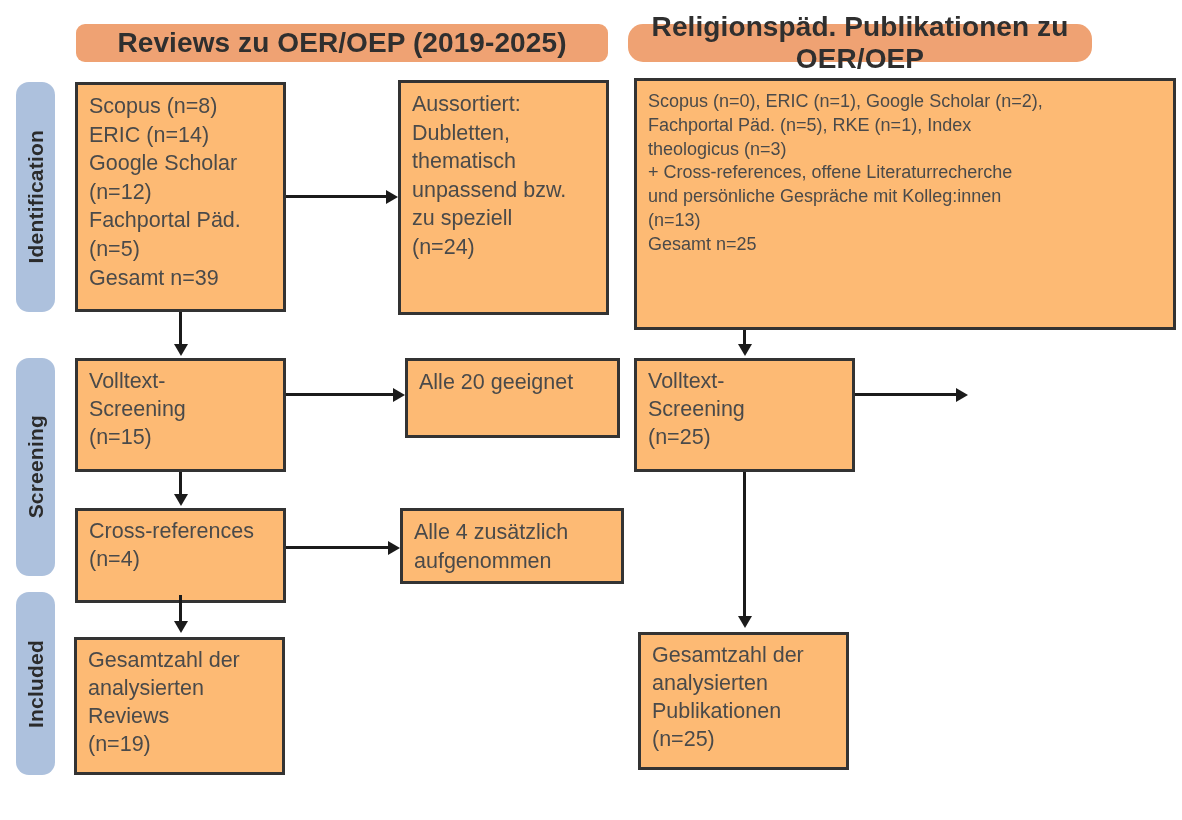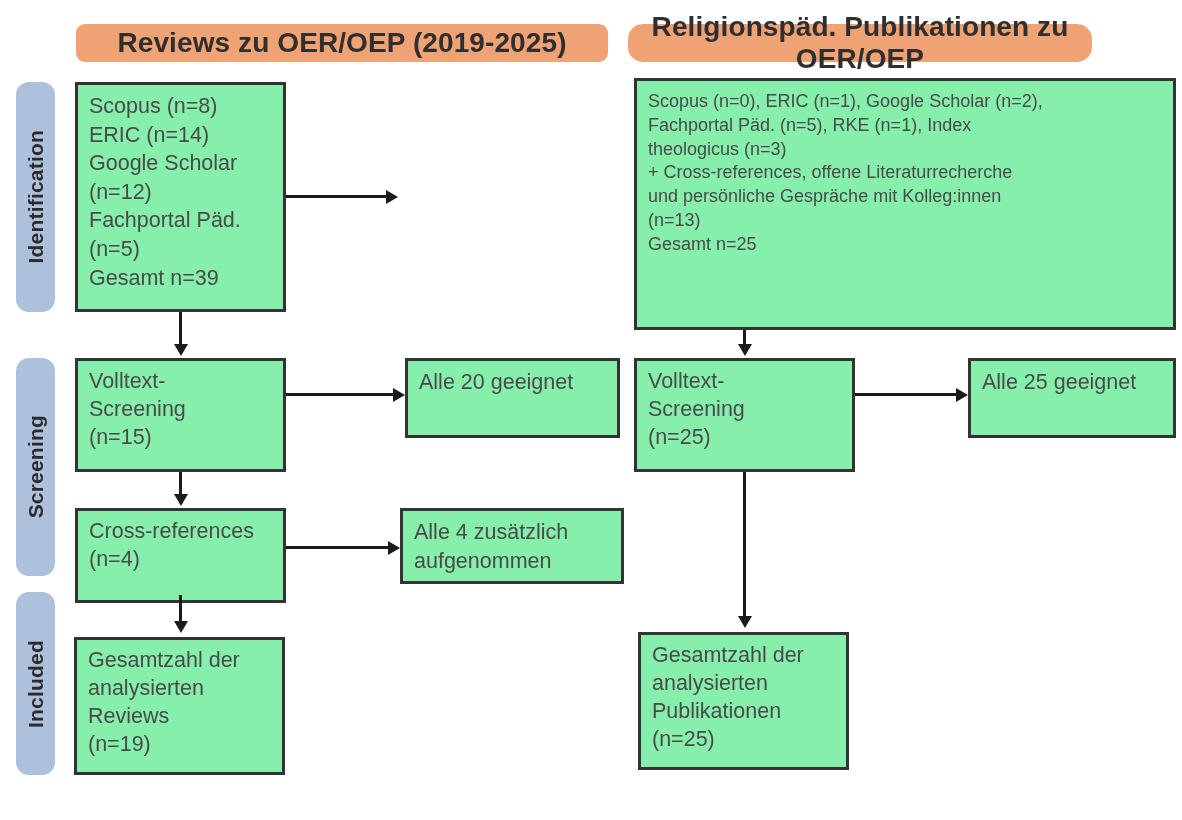--- a/index.html
+++ b/index.html
@@ -56,21 +56,21 @@
     font-weight: bold;
     font-size: 21px;
     color: #2b2b2b;
     letter-spacing: 0.2px;
     white-space: nowrap;
   }
 
   
   .flow-box {
     position: absolute;
-    background: #86efac;
+    background: #fdba74;
     border: 3px solid #333333;
     box-sizing: border-box;
     padding: 7px 9px 21px 11px;
     font-size: 21.5px;
     line-height: 1.33;
     color: #4a4a4a;
     white-space: pre-line;
     overflow: hidden;
   }
   .flow-box.tight {
@@ -128,20 +128,26 @@
   </div>
 
   <div class="flow-box" style="left:75px; top:82px; width:211px; height:230px;">Scopus (n=8)
 ERIC (n=14)
 Google Scholar
 (n=12)
 Fachportal Päd.
 (n=5)
 Gesamt n=39</div>
 
+  <div class="flow-box" style="left:398px; top:80px; width:211px; height:235px;">Aussortiert:
+Dubletten,
+thematisch
+unpassend bzw.
+zu speziell
+(n=24)</div>
 
   <div class="conn h" style="left:286px; top:195px; width:100px;"></div>
   <div class="arrowhead right" style="left:386px; top:190px;"></div>
 
   <div class="conn v" style="left:179px; top:312px; height:34px;"></div>
   <div class="arrowhead down" style="left:174px; top:344px;"></div>
 
   <div class="flow-box tight" style="left:75px; top:358px; width:211px; height:114px;">Volltext-
 Screening
 (n=15)</div>
@@ -179,21 +185,20 @@
 (n=13)
 Gesamt n=25</div>
 
   <div class="conn v" style="left:743px; top:330px; height:16px;"></div>
   <div class="arrowhead down" style="left:738px; top:344px;"></div>
 
   <div class="flow-box tight" style="left:634px; top:358px; width:221px; height:114px;">Volltext-
 Screening
 (n=25)</div>
 
-  <div class="flow-box" style="left:968px; top:358px; width:208px; height:80px;">Alle 25 geeignet</div>
 
   <div class="conn h" style="left:855px; top:393px; width:101px;"></div>
   <div class="arrowhead right" style="left:956px; top:388px;"></div>
 
   <div class="conn v" style="left:743px; top:472px; height:146px;"></div>
   <div class="arrowhead down" style="left:738px; top:616px;"></div>
 
   <div class="flow-box tight" style="left:638px; top:632px; width:211px; height:138px;">Gesamtzahl der
 analysierten
 Publikationen

